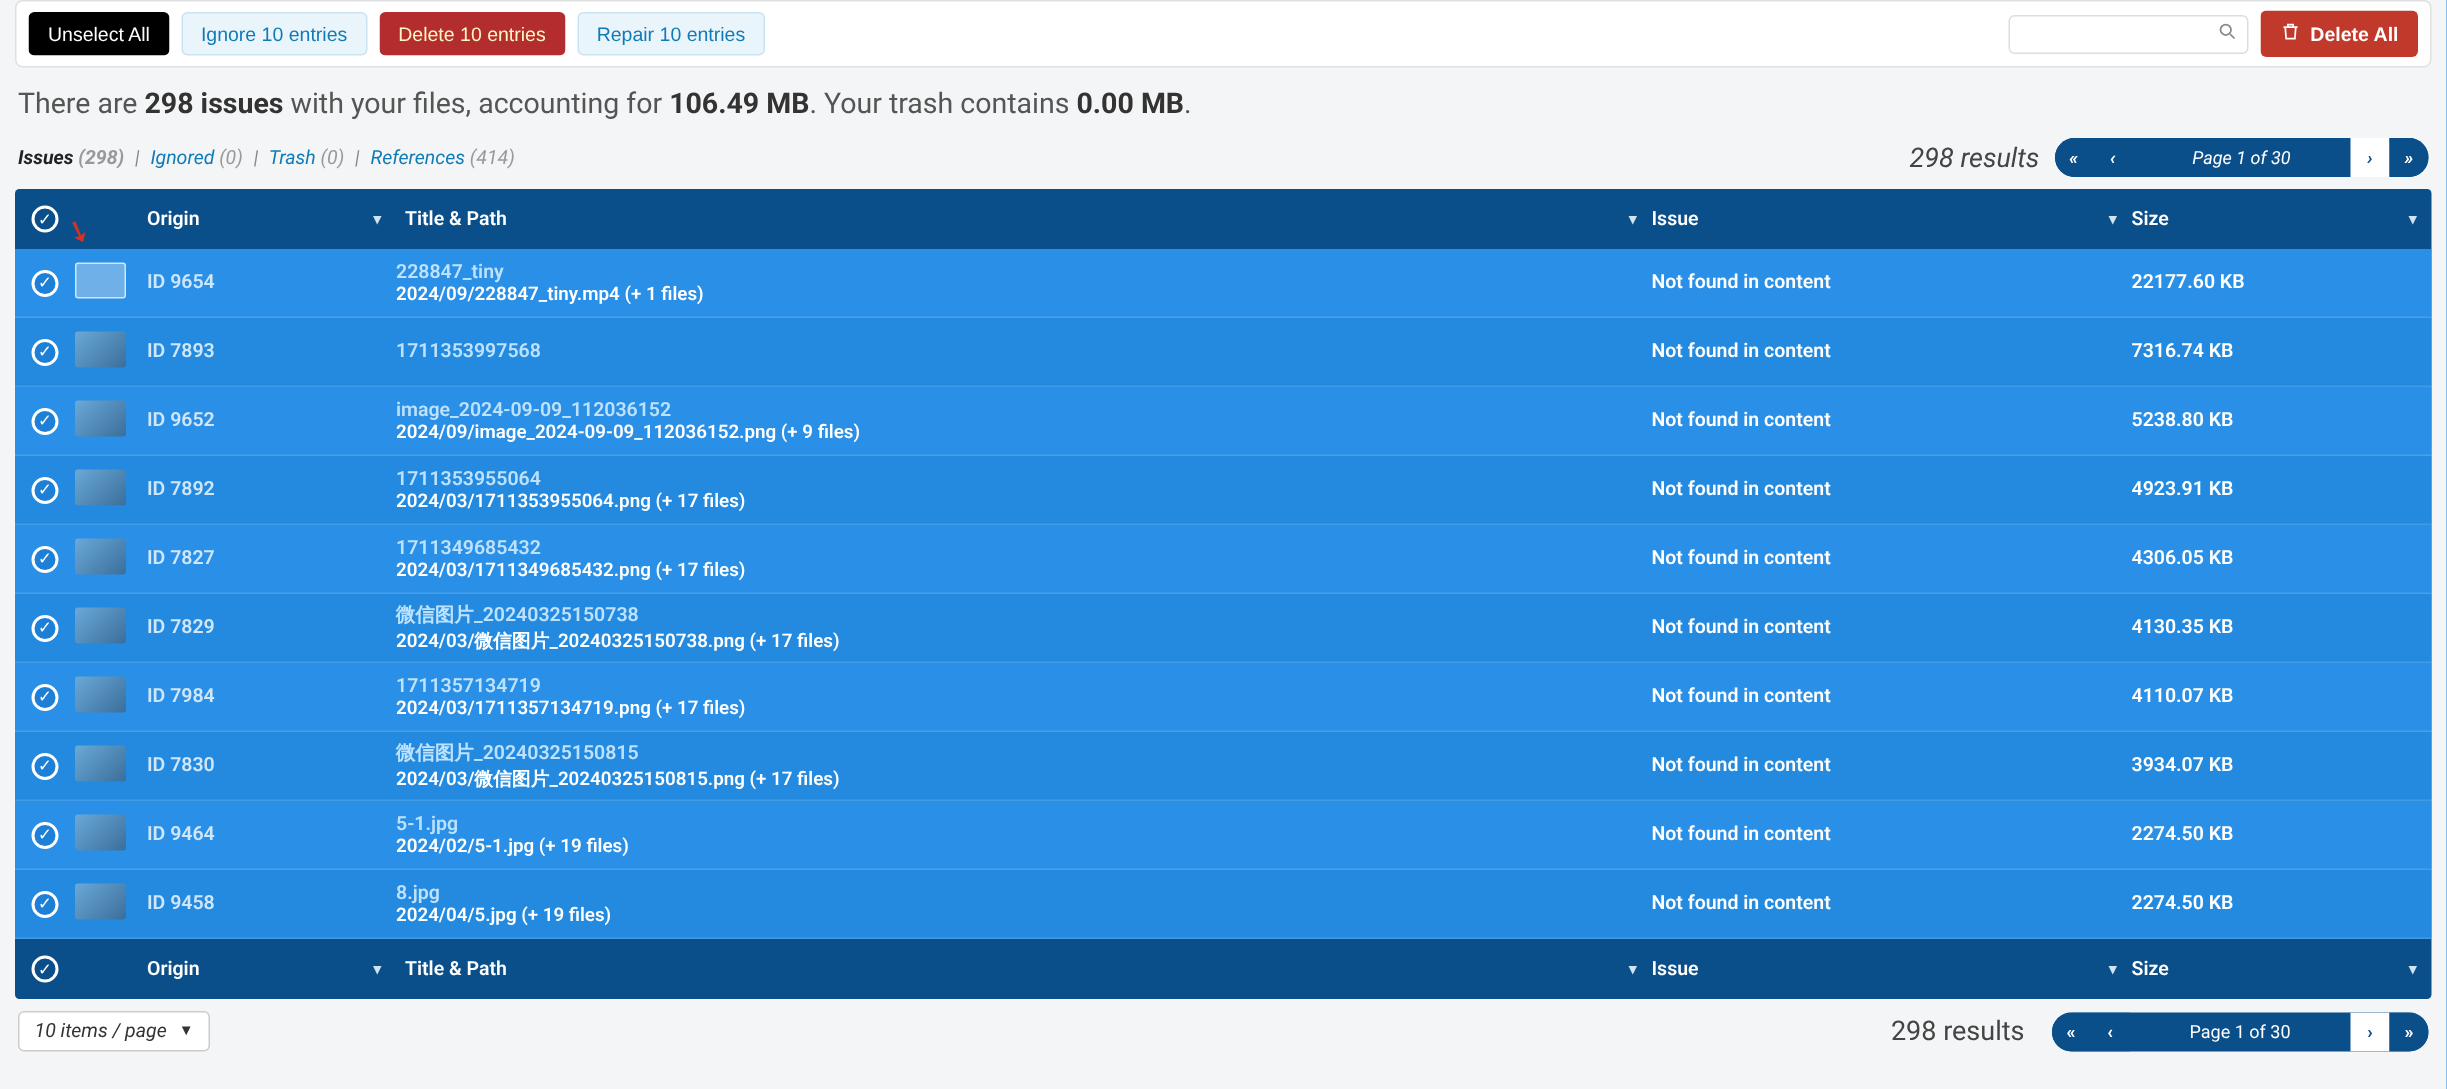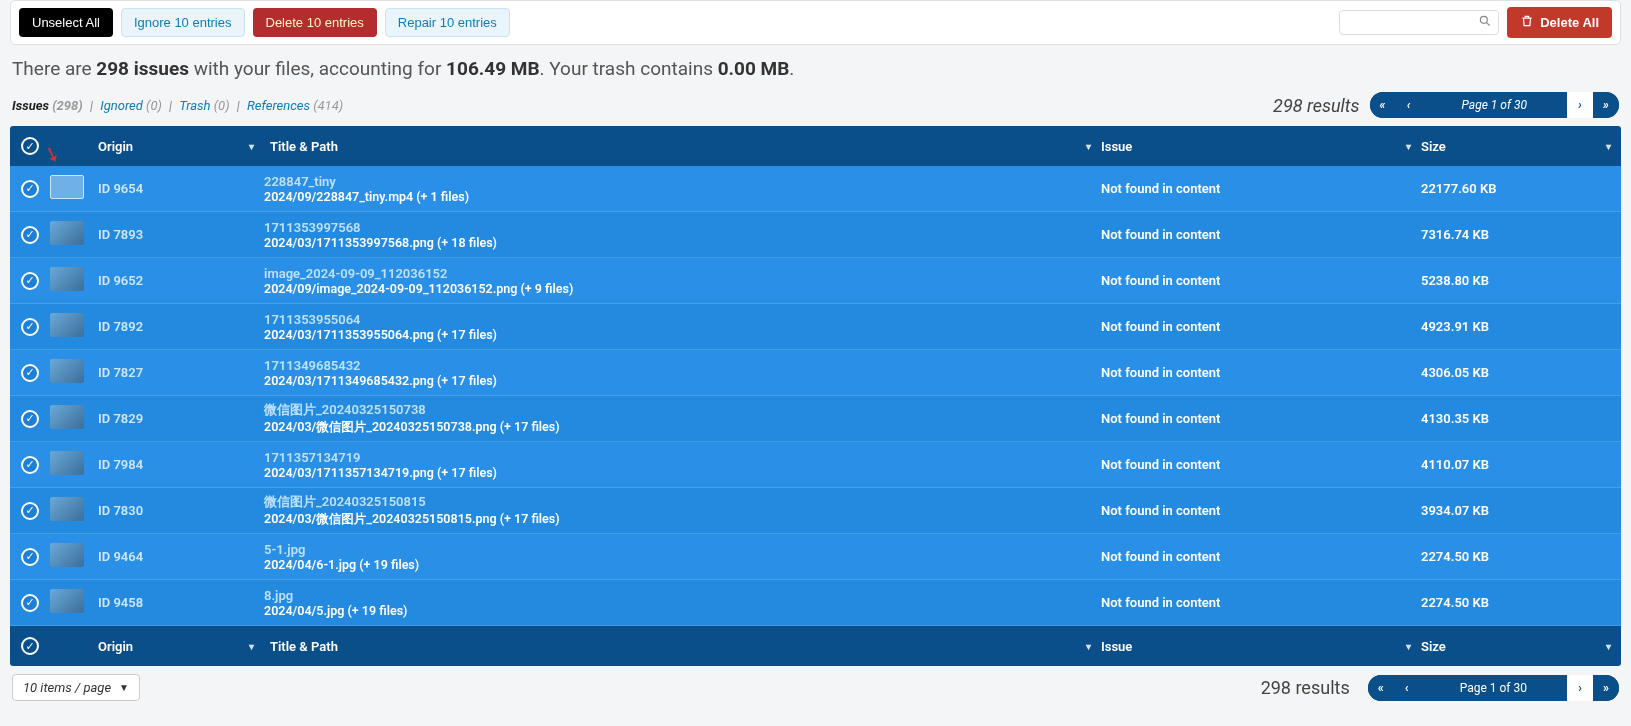--- a/index.html
+++ b/index.html
@@ -204,21 +204,20 @@
           <div class="col-size"><span class="size-txt">22177.60 KB</span></div>
         </div>
         <div class="row">
           <div class="col-check">
             <span class="chk">✓</span>
           </div>
           <div class="col-thumb"><span class="thumb ph"></span></div>
           <div class="col-origin"><span class="origin-id">ID 7893</span></div>
           <div class="col-title" style="padding:4px 0;">
             <div class="title-link">1711353997568</div>
-            <div class="title-sub">2024/03/1711353997568.png (+ 18 files)</div>
           </div>
           <div class="col-issue"><span class="issue-txt">Not found in content</span></div>
           <div class="col-size"><span class="size-txt">7316.74 KB</span></div>
         </div>
         <div class="row">
           <div class="col-check">
             <span class="chk">✓</span>
           </div>
           <div class="col-thumb"><span class="thumb ph"></span></div>
           <div class="col-origin"><span class="origin-id">ID 9652</span></div>
@@ -295,21 +294,21 @@
           <div class="col-size"><span class="size-txt">3934.07 KB</span></div>
         </div>
         <div class="row">
           <div class="col-check">
             <span class="chk">✓</span>
           </div>
           <div class="col-thumb"><span class="thumb ph"></span></div>
           <div class="col-origin"><span class="origin-id">ID 9464</span></div>
           <div class="col-title" style="padding:4px 0;">
             <div class="title-link">5-1.jpg</div>
-            <div class="title-sub">2024/04/6-1.jpg (+ 19 files)</div>
+            <div class="title-sub">2024/02/5-1.jpg (+ 19 files)</div>
           </div>
           <div class="col-issue"><span class="issue-txt">Not found in content</span></div>
           <div class="col-size"><span class="size-txt">2274.50 KB</span></div>
         </div>
         <div class="row">
           <div class="col-check">
             <span class="chk">✓</span>
           </div>
           <div class="col-thumb"><span class="thumb ph"></span></div>
           <div class="col-origin"><span class="origin-id">ID 9458</span></div>

